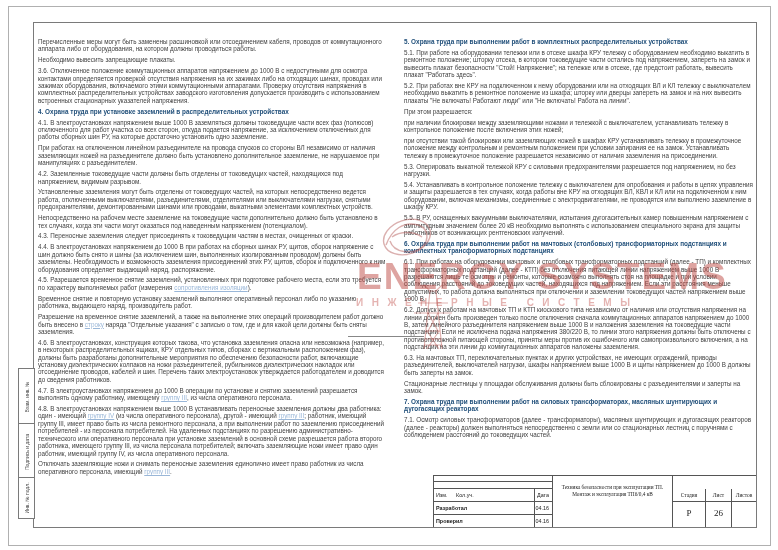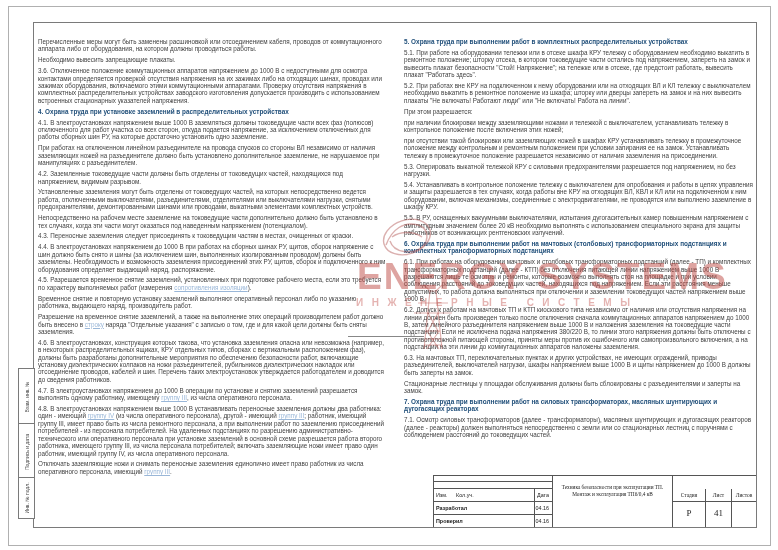--- a/index.html
+++ b/index.html
@@ -158,16 +158,16 @@
     <div>Техника безопасности при эксплуатации ТП.</div>
     <div>Монтаж и эксплуатация ТП6/0,4 кВ</div>
   </div>
   <div class="tb-abs tb-right-head">
     <div class="tb-rh-cell tb-rh-1">Стадия</div>
     <div class="tb-rh-cell tb-rh-2">Лист</div>
     <div class="tb-rh-cell tb-rh-3">Листов</div>
   </div>
   <div class="tb-abs tb-right-vals">
     <div class="tb-rv-cell" style="left:0;width:33px;border-right:1px solid #555;">Р</div>
-    <div class="tb-rv-cell" style="left:33px;width:26px;border-right:1px solid #555;">41</div>
+    <div class="tb-rv-cell" style="left:33px;width:26px;border-right:1px solid #555;">26</div>
     <div class="tb-rv-cell" style="left:59px;width:24px;"></div>
   </div>
 </div>
 
 </body></html>

